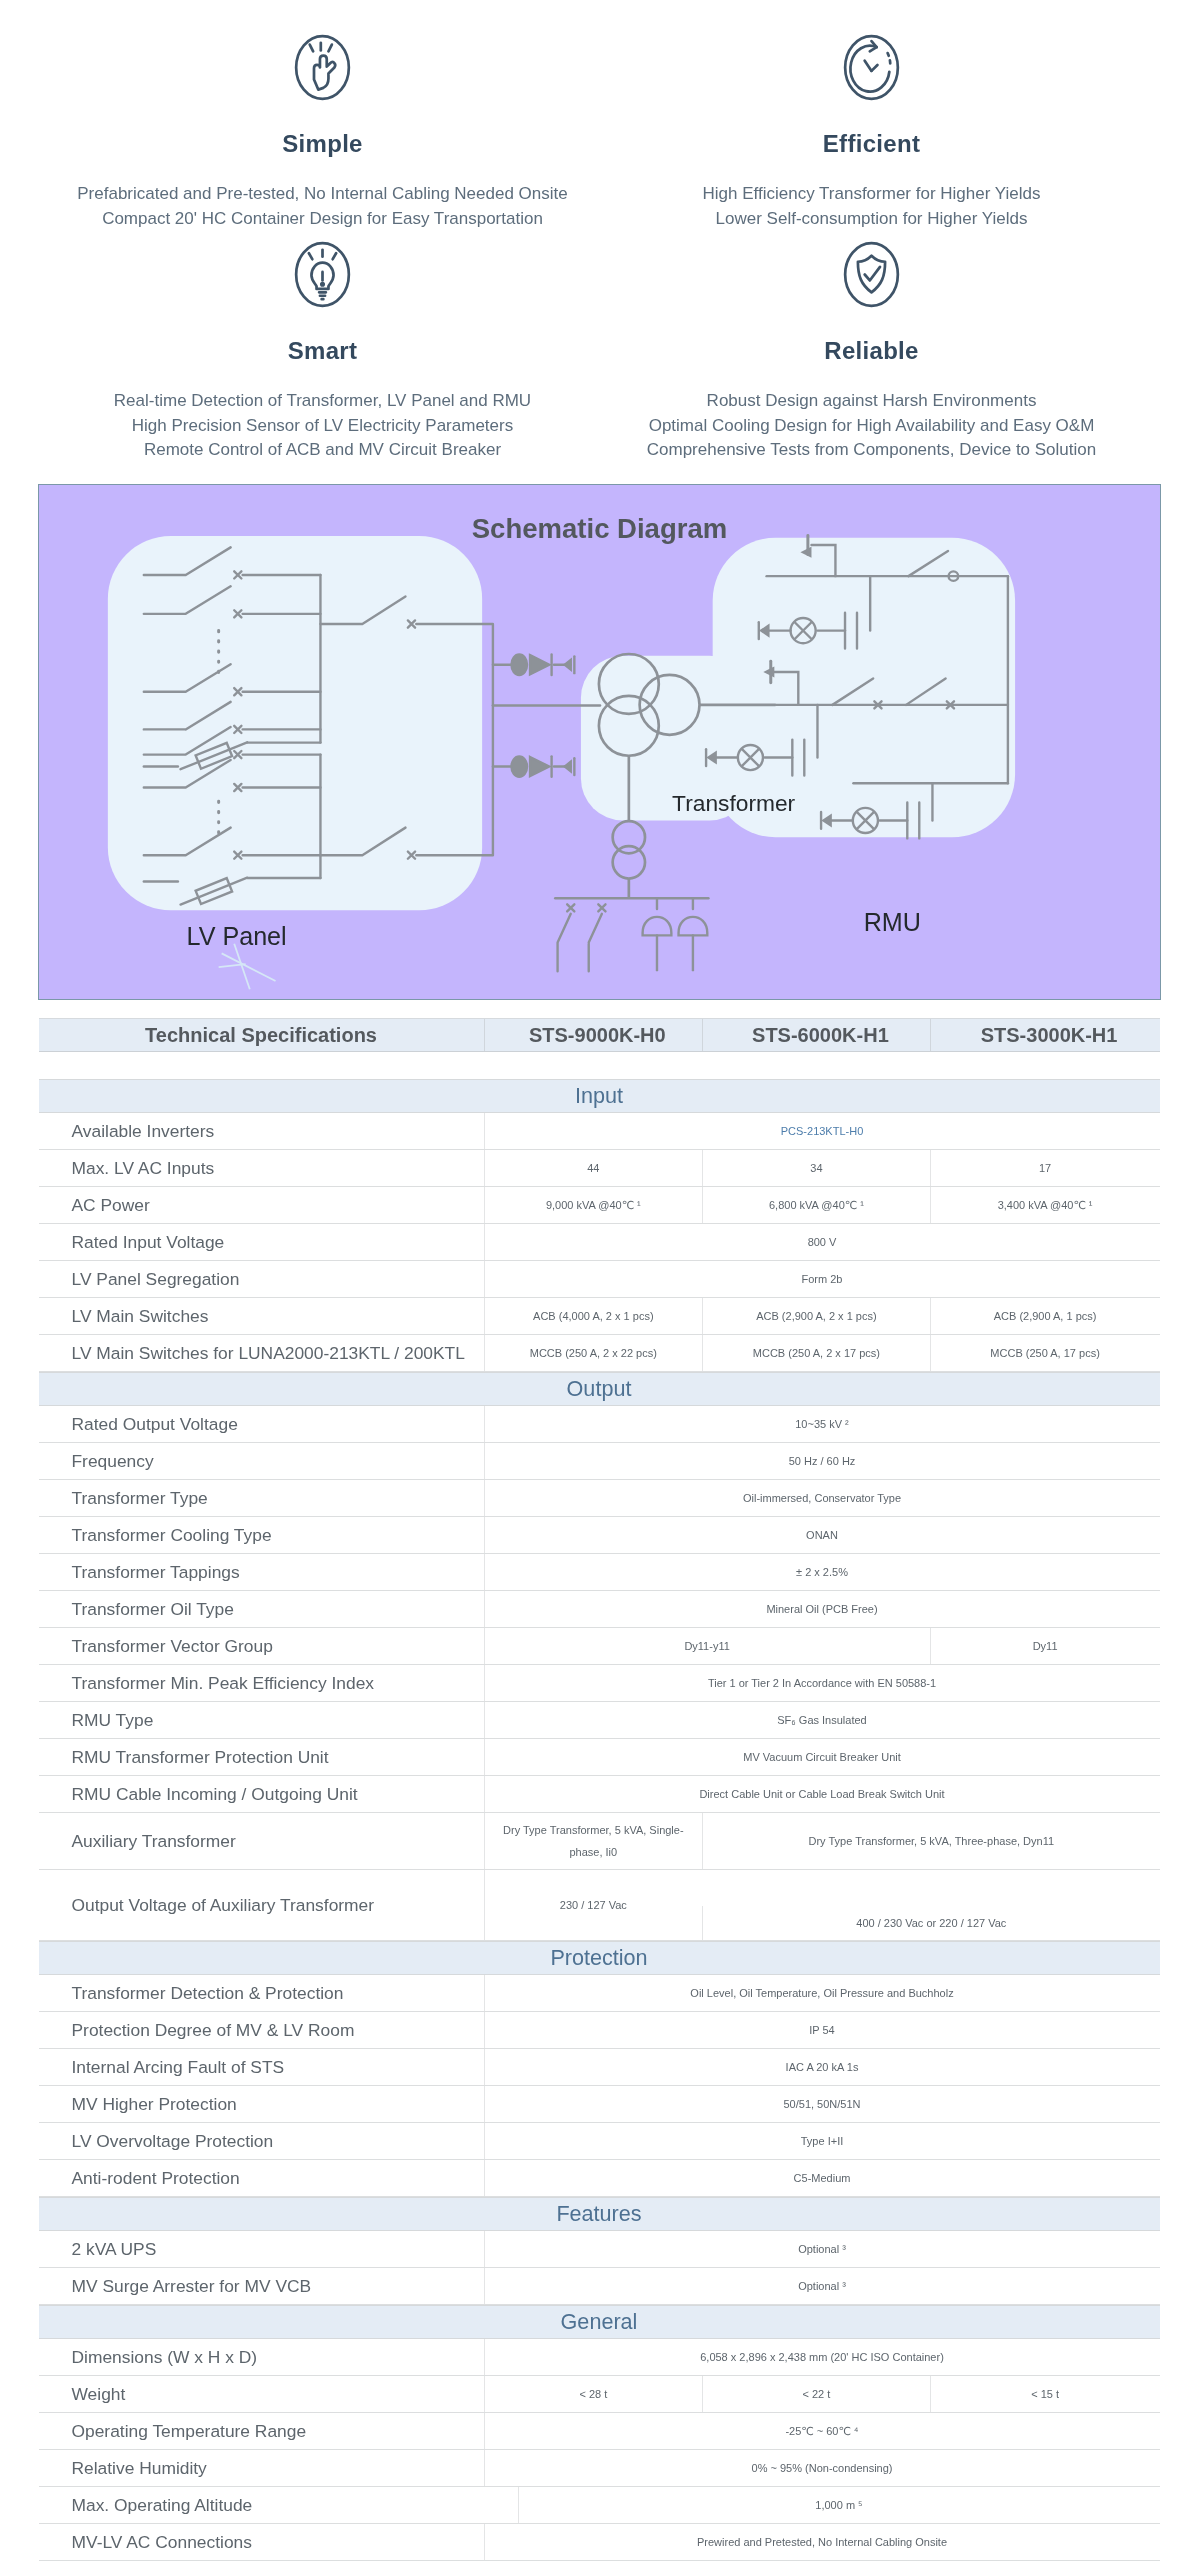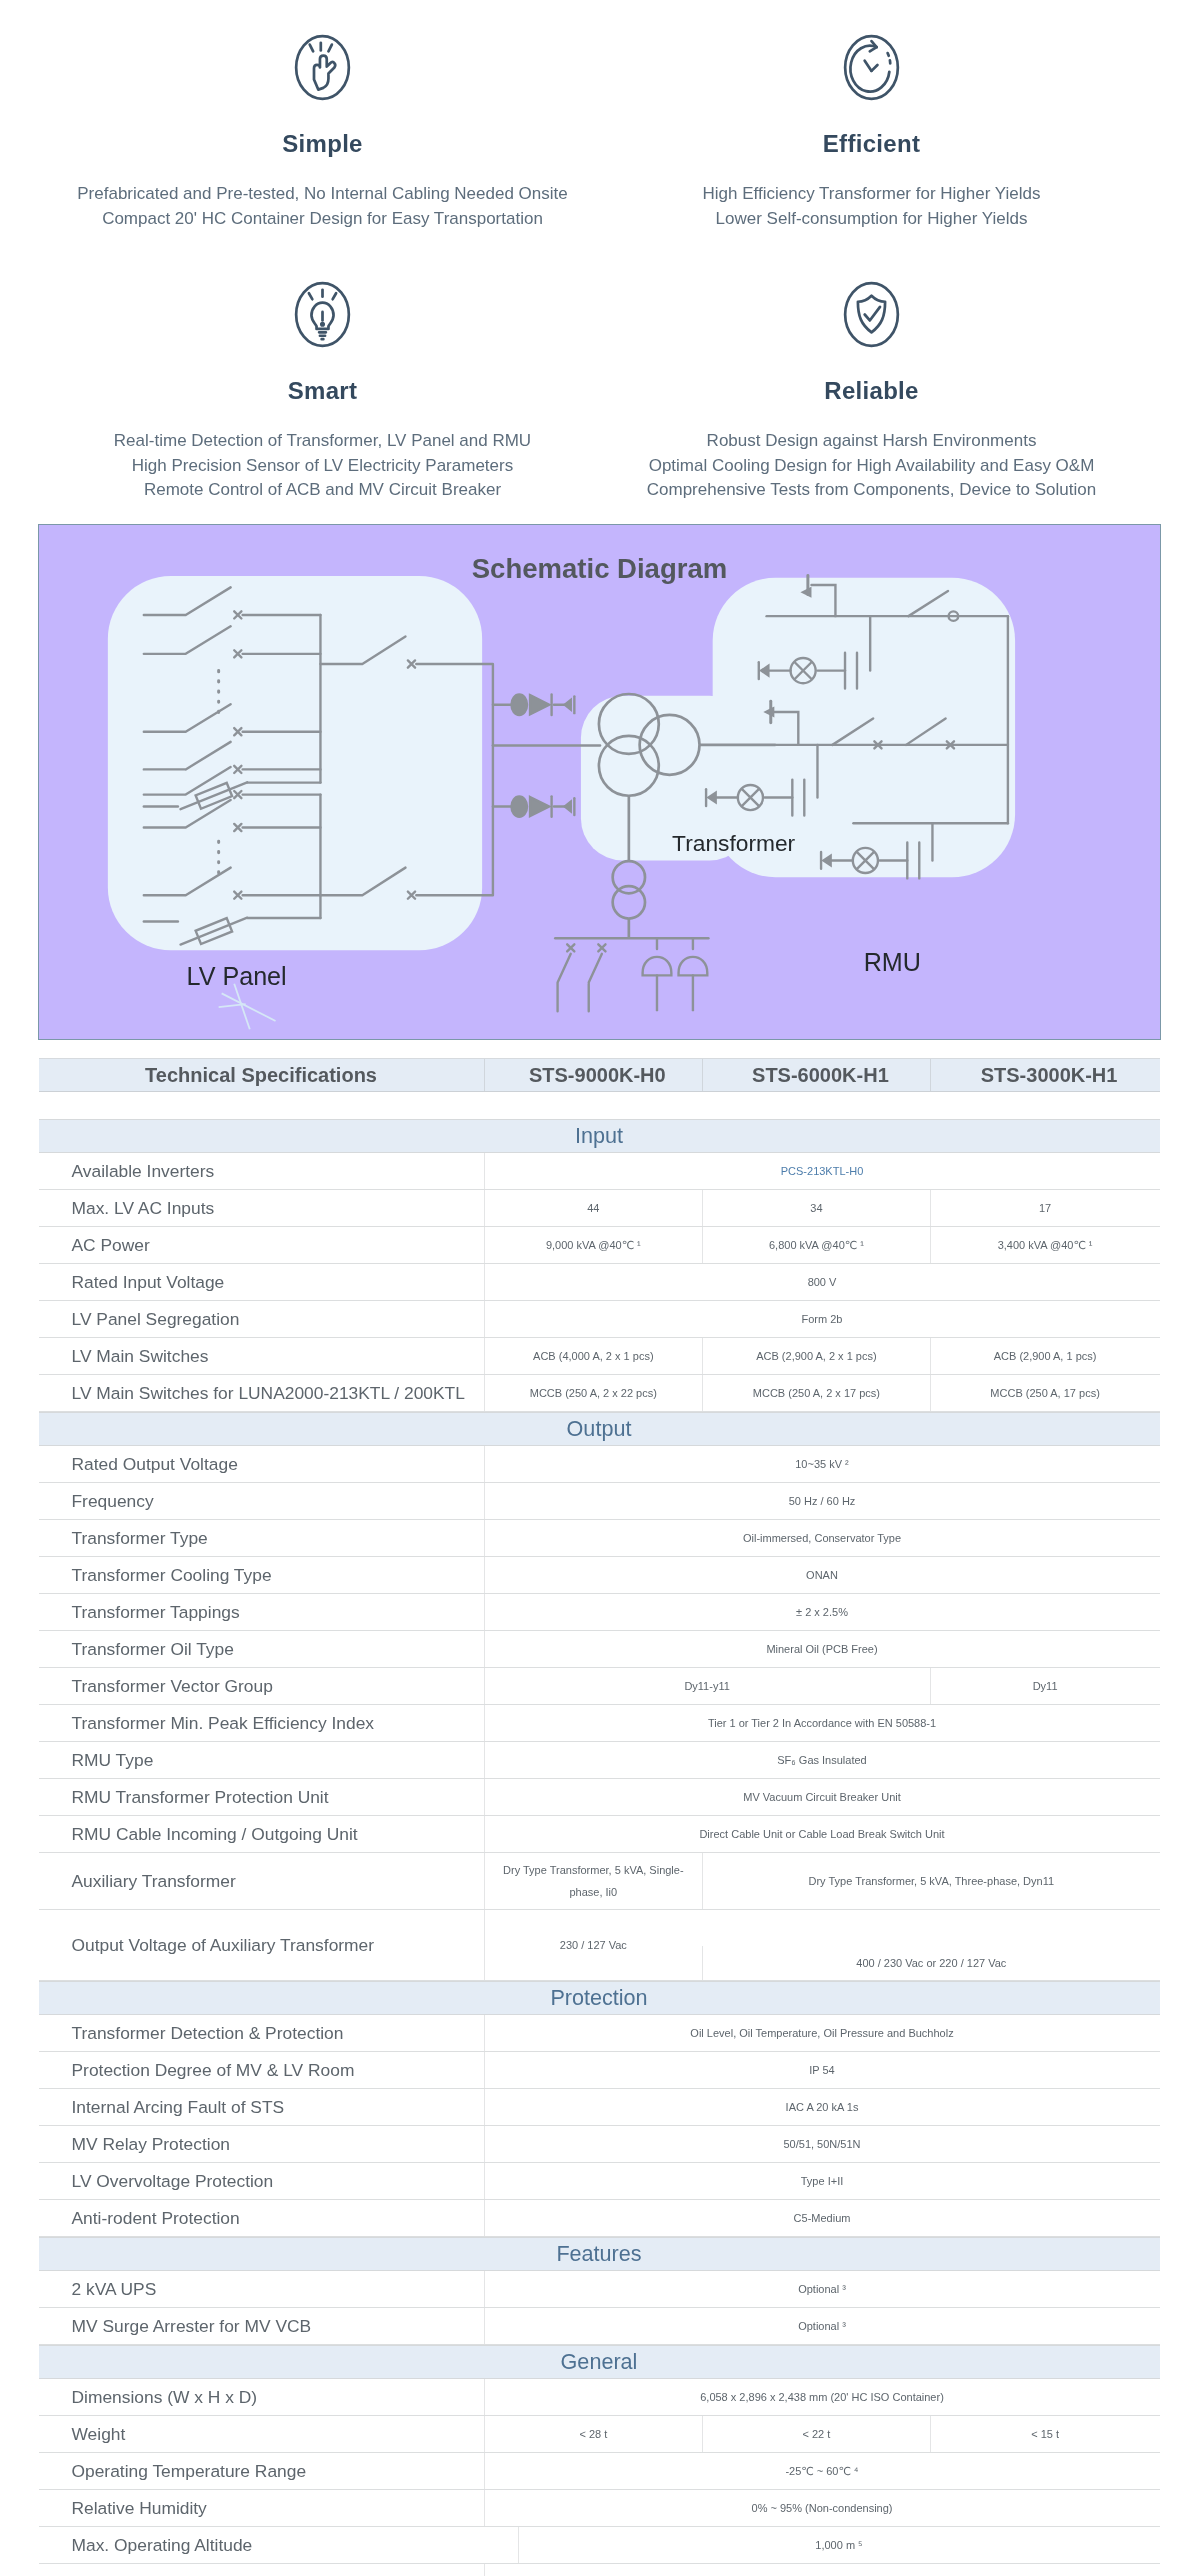--- a/index.html
+++ b/index.html
@@ -2,21 +2,21 @@
 <html style="font-size:9.6px"><head>
 <meta charset="utf-8">
 <style>
   html,body{margin:0;padding:0;background:#ffffff;}
   .page{
     width:1198px;height:2576px;overflow:hidden;background:#fff;
     font-family:"Liberation Sans","DejaVu Sans",sans-serif;
     color:#5d656c;position:relative;
   }
   
-  .features{padding:25px 52px 0 48px;display:grid;grid-template-columns:50% 50%;row-gap:40px;}
+  .features{padding:25px 52px 0 48px;display:grid;grid-template-columns:50% 50%;}
   .feature{display:flex;flex-direction:column;align-items:center;text-align:center;}
   .feature .icon{width:85px;height:85px;}
   .feature .icon svg{width:85px;height:85px;display:block;}
   .f-title{margin-top:20.4px;font-size:24px;font-weight:bold;color:#34495e;letter-spacing:0.3px;}
   .f-lines{margin-top:24px;font-size:17px;line-height:24.6px;color:#5d6d7c;}
   
   .schematic-box{
     width:1121px;margin:21.6px auto 0 auto;border:1.8px solid #7b98a8;background:#c4b5fd;
   }
   .schematic-box svg{display:block;}
@@ -406,21 +406,21 @@
         </div>
         <div class="t-row">
           <div class="t-label">Protection Degree of MV &amp; LV Room</div>
           <div class="t-cell" style="grid-column: span 3;">IP 54</div>
         </div>
         <div class="t-row">
           <div class="t-label">Internal Arcing Fault of STS</div>
           <div class="t-cell" style="grid-column: span 3;">IAC A 20 kA 1s</div>
         </div>
         <div class="t-row">
-          <div class="t-label">MV Relay Protection</div>
+          <div class="t-label">MV Higher Protection</div>
           <div class="t-cell" style="grid-column: span 3; text-align: right;">50/51, 50N/51N</div>
         </div>
         <div class="t-row">
           <div class="t-label">LV Overvoltage Protection</div>
           <div class="t-cell" style="grid-column: span 3;">Type I+II</div>
         </div>
         <div class="t-row">
           <div class="t-label">Anti-rodent Protection</div>
           <div class="t-cell" style="grid-column: span 3;">C5-Medium</div>
         </div>

